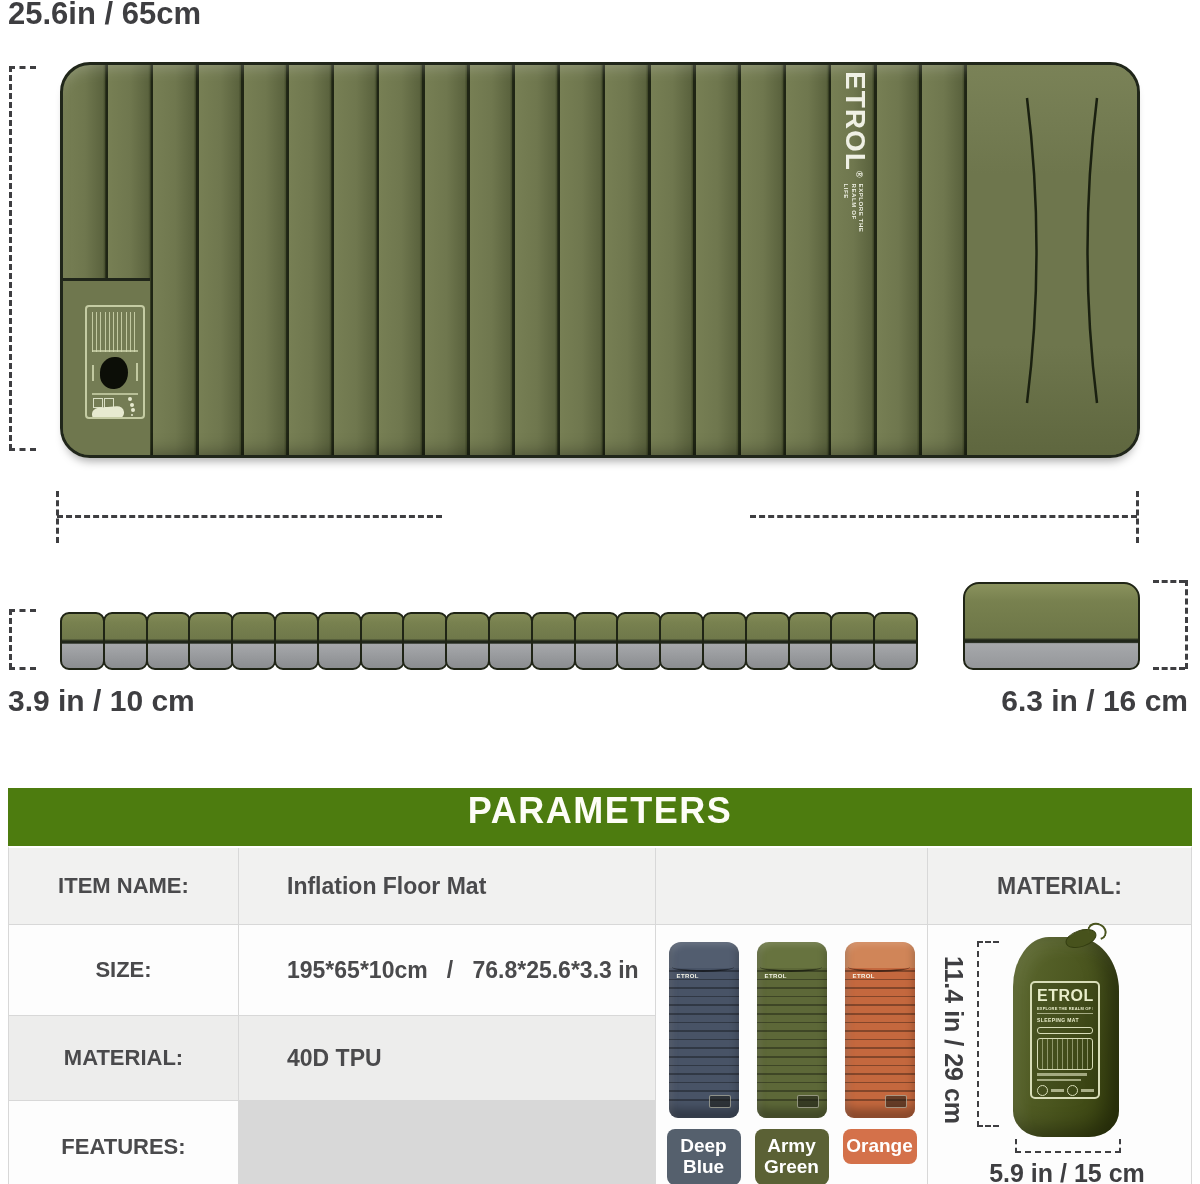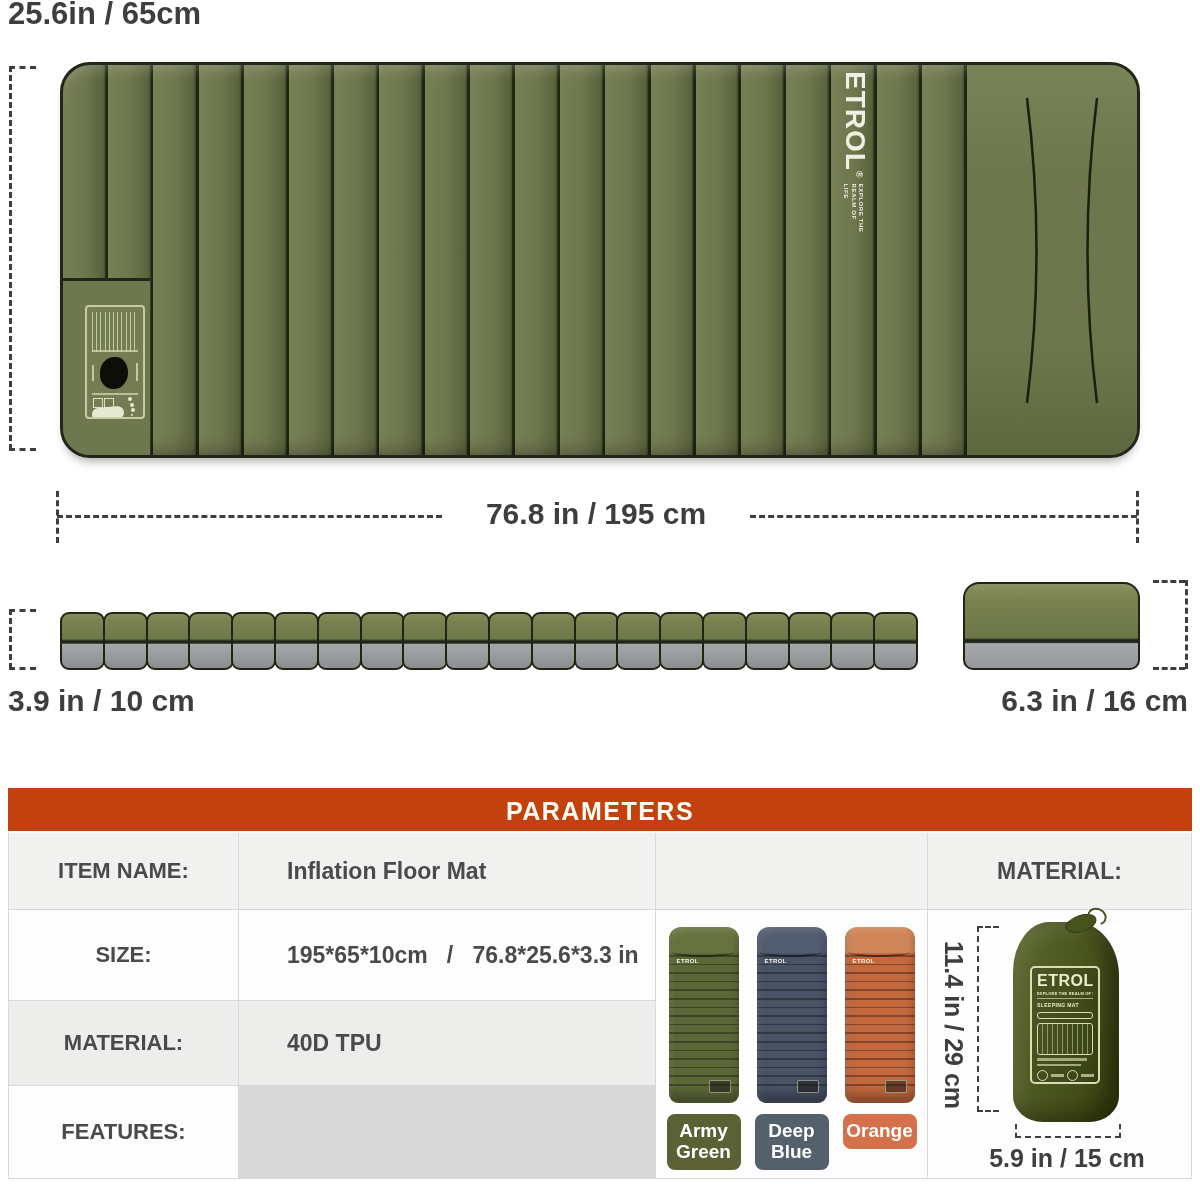--- a/index.html
+++ b/index.html
@@ -55,21 +55,21 @@
     background:linear-gradient(180deg,#848c58 0%,#78814f 16%,#6f784a 46%,#20261a 50%,#20261a 54%,
       #a6a8ab 56%,#97999c 80%,#8b8d90 100%);}
   .sv-cell:first-child{margin-left:0;}
   #sv-pillow{position:absolute;left:963px;top:582px;width:177px;height:88px;box-sizing:border-box;
     border:2.5px solid #1f2415;border-radius:16px 16px 10px 10px;
     background:linear-gradient(180deg,#8a925d 0%,#78814f 20%,#6d7647 64%,#20261a 66.5%,#20261a 69.5%,
       #a6a8ab 71%,#95979a 100%);}
 
   
   #ptable{position:absolute;left:8px;top:788px;width:1184px;}
-  #phead{height:43px;background:#c2410c;color:#fdfdf6;font-weight:700;font-size:25px;
+  #phead{height:58px;background:#4d7c0f;color:#fdfdf6;font-weight:700;font-size:36px;
     letter-spacing:1.5px;text-align:center;line-height:46px;}
   #pgrid{display:grid;grid-template-columns:229px 416px 271px 263px;
     grid-template-rows:76px 90px 84px 92px;gap:1px;background:#d8d8d8;
     border:1px solid #d8d8d8;border-top:2px solid #ffffff;margin-top:0;}
   .pcell{background:#fdfdfd;display:flex;align-items:center;}
   .row1{background:#f1f1f0;}
   .row3{background:#ededec;}
   .lab{justify-content:center;font-weight:700;font-size:22px;color:#4a4a4c;}
   .val{padding-left:48px;font-weight:700;font-size:23px;color:#4a4a4c;white-space:pre;}
   #cell-colors{grid-column:3;grid-row:2/5;display:block;background:#fdfdfd;}
@@ -159,21 +159,20 @@
         <div class="stk-foot"></div>
         <div class="stk-toes"></div>
       </div>
     </div>
   </div>
 
   <div class="dash-h" style="left:57px;top:515px;width:385px;"></div>
   <div class="dash-h" style="left:750px;top:515px;width:387px;"></div>
   <div class="dash-v" style="left:56px;top:491px;height:52px;"></div>
   <div class="dash-v" style="left:1136px;top:491px;height:52px;"></div>
-  <div class="dim-text" style="left:442px;top:497px;width:308px;text-align:center;font-size:30px;">76.8 in / 195 cm</div>
 
   <div id="sv-cells">
     <div class="sv-cell"></div>
   <div class="sv-cell"></div>
       <div class="sv-cell"></div>
       <div class="sv-cell"></div>
       <div class="sv-cell"></div>
       <div class="sv-cell"></div>
       <div class="sv-cell"></div>
       <div class="sv-cell"></div>
@@ -202,32 +201,32 @@
   <div class="dash-h" style="left:1153px;top:667px;width:32px;"></div>
   <div class="dim-text" style="left:930px;top:684px;width:258px;text-align:right;font-size:30px;">6.3 in / 16 cm</div>
 
   <div id="ptable">
     <div id="phead">PARAMETERS</div>
     <div id="pgrid">
 
       <div id="cell-colors" class="pcell">
         <div id="swatches">
           <div class="swatch">
+            <div class="thumb t-blue">
+              <span class="t-logo">ETROL</span>
+              <span class="t-patch"></span>
+            </div>
+            <div class="badge bg-blue">Deep Blue</div>
+          </div>
+          <div class="swatch">
             <div class="thumb t-army">
               <span class="t-logo">ETROL</span>
               <span class="t-patch"></span>
             </div>
             <div class="badge bg-army">Army Green</div>
-          </div>
-          <div class="swatch">
-            <div class="thumb t-blue">
-              <span class="t-logo">ETROL</span>
-              <span class="t-patch"></span>
-            </div>
-            <div class="badge bg-blue">Deep Blue</div>
           </div>
           <div class="swatch">
             <div class="thumb t-orange">
               <span class="t-logo">ETROL</span>
               <span class="t-patch"></span>
             </div>
             <div class="badge bg-orange">Orange</div>
           </div>
         </div>
       </div>

